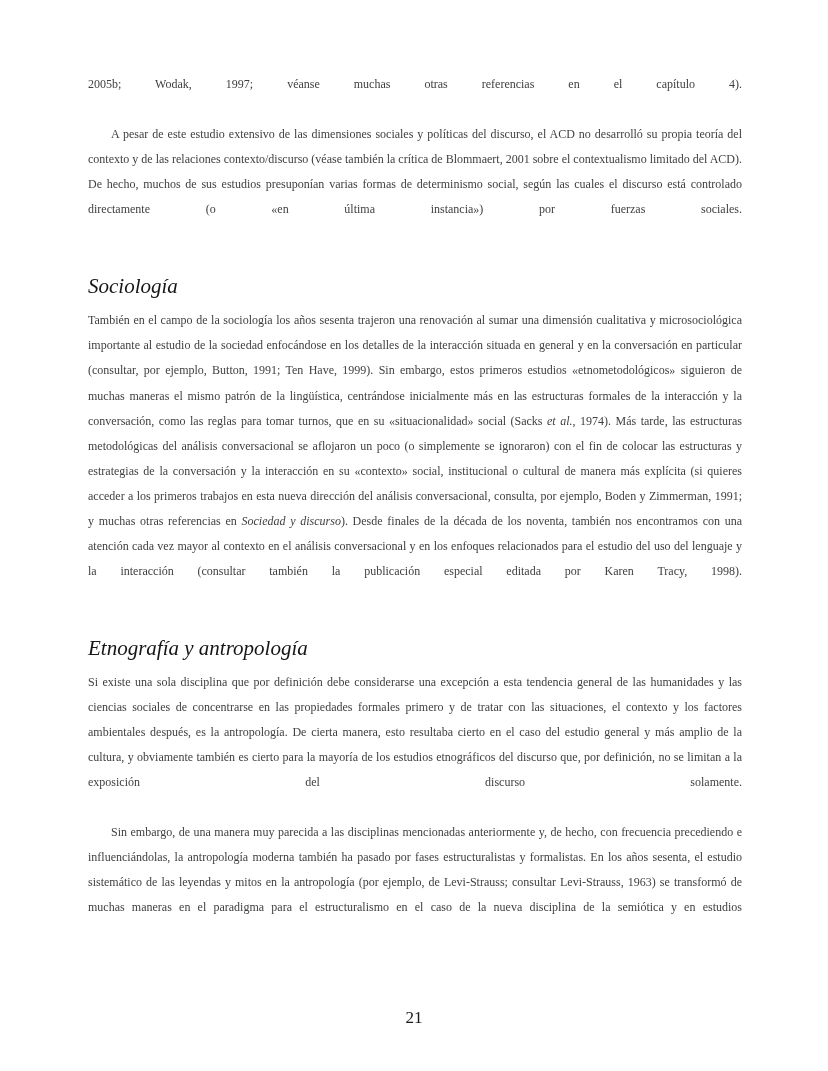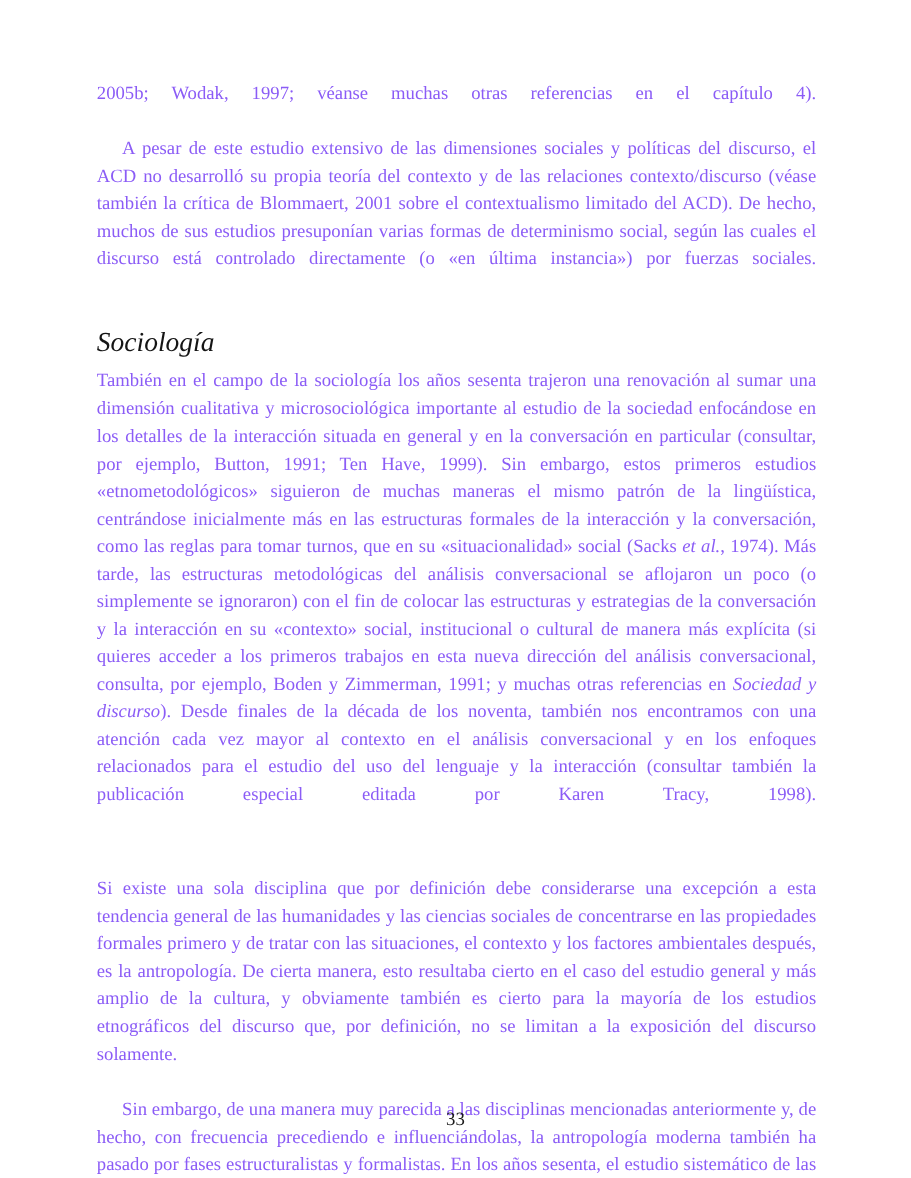--- a/index.html
+++ b/index.html
@@ -19,43 +19,43 @@
     color: #181818;
   }
   .text-column {
     position: absolute;
     left: 88px;
     top: 72px;
     width: 654px;
   }
   p.body-par {
     margin: 0;
-    font-size: 17px;
+    font-size: 12px;
     line-height: 25.05px;
     text-align: justify;
     text-justify: inter-word;
-    color: #8b5cf6;
+    color: #404040;
     -webkit-hyphens: none;
     hyphens: none;
   }
   p.body-par.cont {
     text-indent: 23px;
   }
   p.body-par.flush {
     text-indent: 0;
   }
   
   p.body-par::after {
     content: "";
     display: inline-block;
     width: 100%;
   }
   h2.section-heading {
     margin: 0;
-    font-size: 25px;
+    font-size: 21px;
     line-height: 25.05px;
     font-style: italic;
     font-weight: normal;
     text-align: left;
     color: #151515;
   }
   .gap-before-heading { height: 27px; }
   .gap-after-heading  { height: 9px; }
 
   em { }
@@ -86,24 +86,25 @@
     <div class="gap-before-heading"></div>
 
     <h2 class="section-heading">Sociología</h2>
 
     <div class="gap-after-heading"></div>
 
     <p class="body-par flush"><span>También en el campo de la sociología los años sesenta trajeron una renovación al sumar una dimensión cualitativa y microsociológica importante al estudio de la sociedad enfocándose en los detalles de la interacción situada en general y en la conversación en particular (consultar, por ejemplo, Button, 1991; Ten Have, 1999). Sin embargo, estos primeros estudios «etnometodológicos» siguieron de muchas maneras el mismo patrón de la lingüística, centrándose inicialmente más en las estructuras formales de la interacción y la conversación, como las reglas para tomar turnos, que en su «situacionalidad» social (Sacks </span><em>et al.</em><span>, 1974). Más tarde, las estructuras metodológicas del análisis conversacional se aflojaron un poco (o simplemente se ignoraron) con el fin de colocar las estructuras y estrategias de la conversación y la interacción en su «contexto» social, institucional o cultural de manera más explícita (si quieres acceder a los primeros trabajos en esta nueva dirección del análisis conversacional, consulta, por ejemplo, Boden y Zimmerman, 1991; y muchas otras referencias en </span><em>Sociedad y discurso</em><span>). Desde finales de la década de los noventa, también nos encontramos con una atención cada vez mayor al contexto en el análisis conversacional y en los enfoques relacionados para el estudio del uso del lenguaje y la interacción (consultar también la publicación especial editada por Karen Tracy, 1998).</span></p>
 
     <div class="gap-before-heading"></div>
 
+    <h2 class="section-heading">Etnografía y antropología</h2>
 
     <div class="gap-after-heading"></div>
 
     <p class="body-par flush">Si existe una sola disciplina que por definición debe considerarse una excepción a esta tendencia general de las humanidades y las ciencias sociales de concentrarse en las propiedades formales primero y de tratar con las situaciones, el contexto y los factores ambientales después, es la antropología. De cierta manera, esto resultaba cierto en el caso del estudio general y más amplio de la cultura, y obviamente también es cierto para la mayoría de los estudios etnográficos del discurso que, por definición, no se limitan a la exposición del discurso solamente.</p>
 
     <p class="body-par cont">Sin embargo, de una manera muy parecida a las disciplinas mencionadas anteriormente y, de hecho, con frecuencia precediendo e influenciándolas, la antropología moderna también ha pasado por fases estructuralistas y formalistas. En los años sesenta, el estudio sistemático de las leyendas y mitos en la antropología (por ejemplo, de Levi-Strauss; consultar Levi-Strauss, 1963) se transformó de muchas maneras en el paradigma para el estructuralismo en el caso de la nueva disciplina de la semiótica y en estudios</p>
 
   </div>
 
-  <div class="page-number">33</div>
+  <div class="page-number">21</div>
 
 </div>
 
 </body></html>

